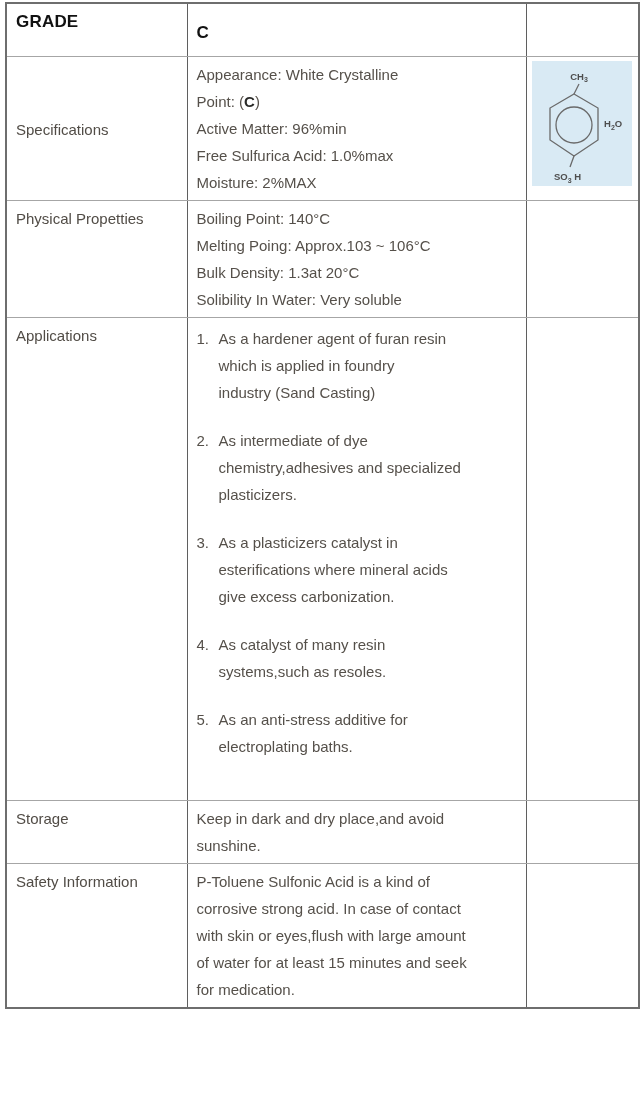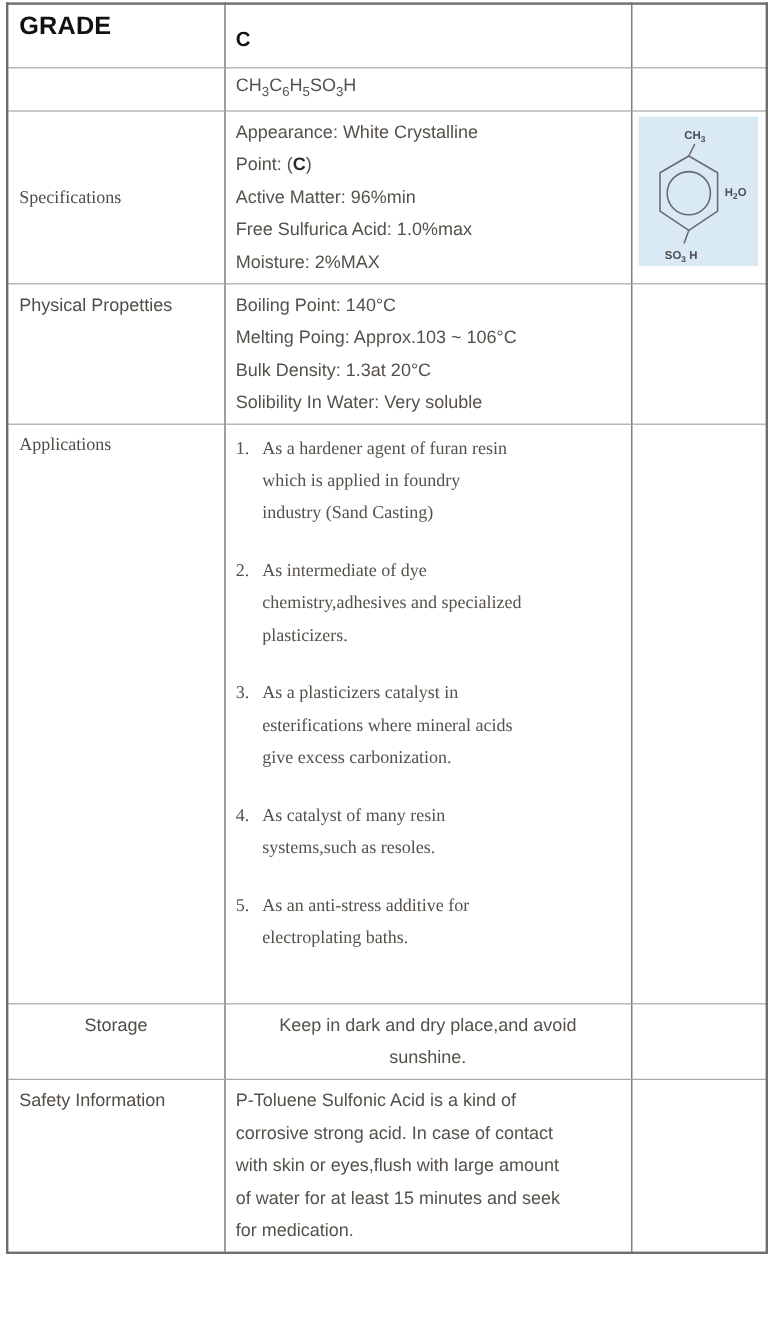--- a/index.html
+++ b/index.html
@@ -26,29 +26,29 @@
     padding: 4px 9px;
     font-size: 15px;
     line-height: 21px;
     overflow: hidden;
   }
   .c1 { width: 181px; }
   .c2 { width: 339px; }
   .c3 { width: 113px; }
 
   .label-cell { color: #514c46; padding-top: 7px; }
-  .grade-label { font-weight: bold; color: #111111; font-size: 21px; letter-spacing: .2px; }
+  .grade-label { font-weight: bold; color: #111111; font-size: 17px; letter-spacing: .2px; }
   .grade-value-cell { vertical-align: middle; font-weight: bold; color: #111111; font-size: 17px; padding-top: 10px; }
   .value-text { line-height: 21px; }
   .formula-cell sub { font-size: 11px; }
 
   .lines div { line-height: 27px; white-space: nowrap; }
   .lines .bold-c { font-weight: bold; color: #2a2a28; }
 
-  .mid-valign { vertical-align: middle; font-family: Liberation Serif, serif; }
+  .mid-valign { vertical-align: middle; }
 
   
   .app-cell { padding-top: 7px; }
   .app-item { display: flex; margin-bottom: 21px; }
   .app-item:last-child { margin-bottom: 0; }
   .app-num { width: 22px; flex: 0 0 22px; line-height: 27px; }
   .app-lines div { line-height: 27px; white-space: nowrap; }
 
   
   .structure-cell { padding: 4px 5px; }
@@ -67,25 +67,20 @@
     </colgroup>
 
   <tbody>
       <tr style="height:53px;">
     <td class="label-cell grade-label">GRADE</td>
     <td class="grade-value-cell">C</td>
     <td></td>
   </tr>
 
 
-  <tr style="height:28px;">
-    <td></td>
-    <td class="formula-cell value-text"><span><span>CH</span><sub>3</sub><span>C</span><sub>6</sub><span>H</span><sub>5</sub><span>SO</span><sub>3</sub><span>H</span></span></td>
-    <td></td>
-  </tr>
 
   <tr style="height:139px;">
     <td class="label-cell mid-valign">Specifications</td>
     <td class="lines">
       <div>Appearance: White Crystalline</div>
       <div><span>Point: (</span><span class="bold-c">C</span><span>)</span></div>
       <div>Active Matter: 96%min</div>
       <div>Free Sulfurica Acid: 1.0%max</div>
       <div>Moisture: 2%MAX</div>
     </td>
@@ -107,21 +102,21 @@
     <td class="label-cell">Physical Propetties</td>
     <td class="lines">
       <div>Boiling Point: 140°C</div>
       <div>Melting Poing: Approx.103 ~ 106°C</div>
       <div>Bulk Density: 1.3at 20°C</div>
       <div>Solibility In Water: Very soluble</div>
     </td>
     <td></td>
   </tr>
 
-  <tr style="height:483px;font-family:Liberation Serif, serif;">
+  <tr style="height:483px;">
     <td class="label-cell">Applications</td>
     <td class="app-cell">
       <div class="app-item">
         <span class="app-num">1.</span>
         <div class="app-lines">
           <div>As a hardener agent of furan resin</div>
           <div>which is applied in foundry</div>
           <div>industry (Sand Casting)</div>
         </div>
       </div>
@@ -153,21 +148,21 @@
         <div class="app-lines">
           <div>As an anti-stress additive for</div>
           <div>electroplating baths.</div>
         </div>
       </div>
     </td>
     <td></td>
   </tr>
 
 
-  <tr style="height:55px;text-align:center;">
+  <tr style="height:55px;">
     <td class="label-cell">Storage</td>
     <td class="lines">
       <div>Keep in dark and dry place,and avoid</div>
       <div>sunshine.</div>
     </td>
     <td></td>
   </tr>
 
   <tr style="height:139px;">
     <td class="label-cell">Safety Information</td>

